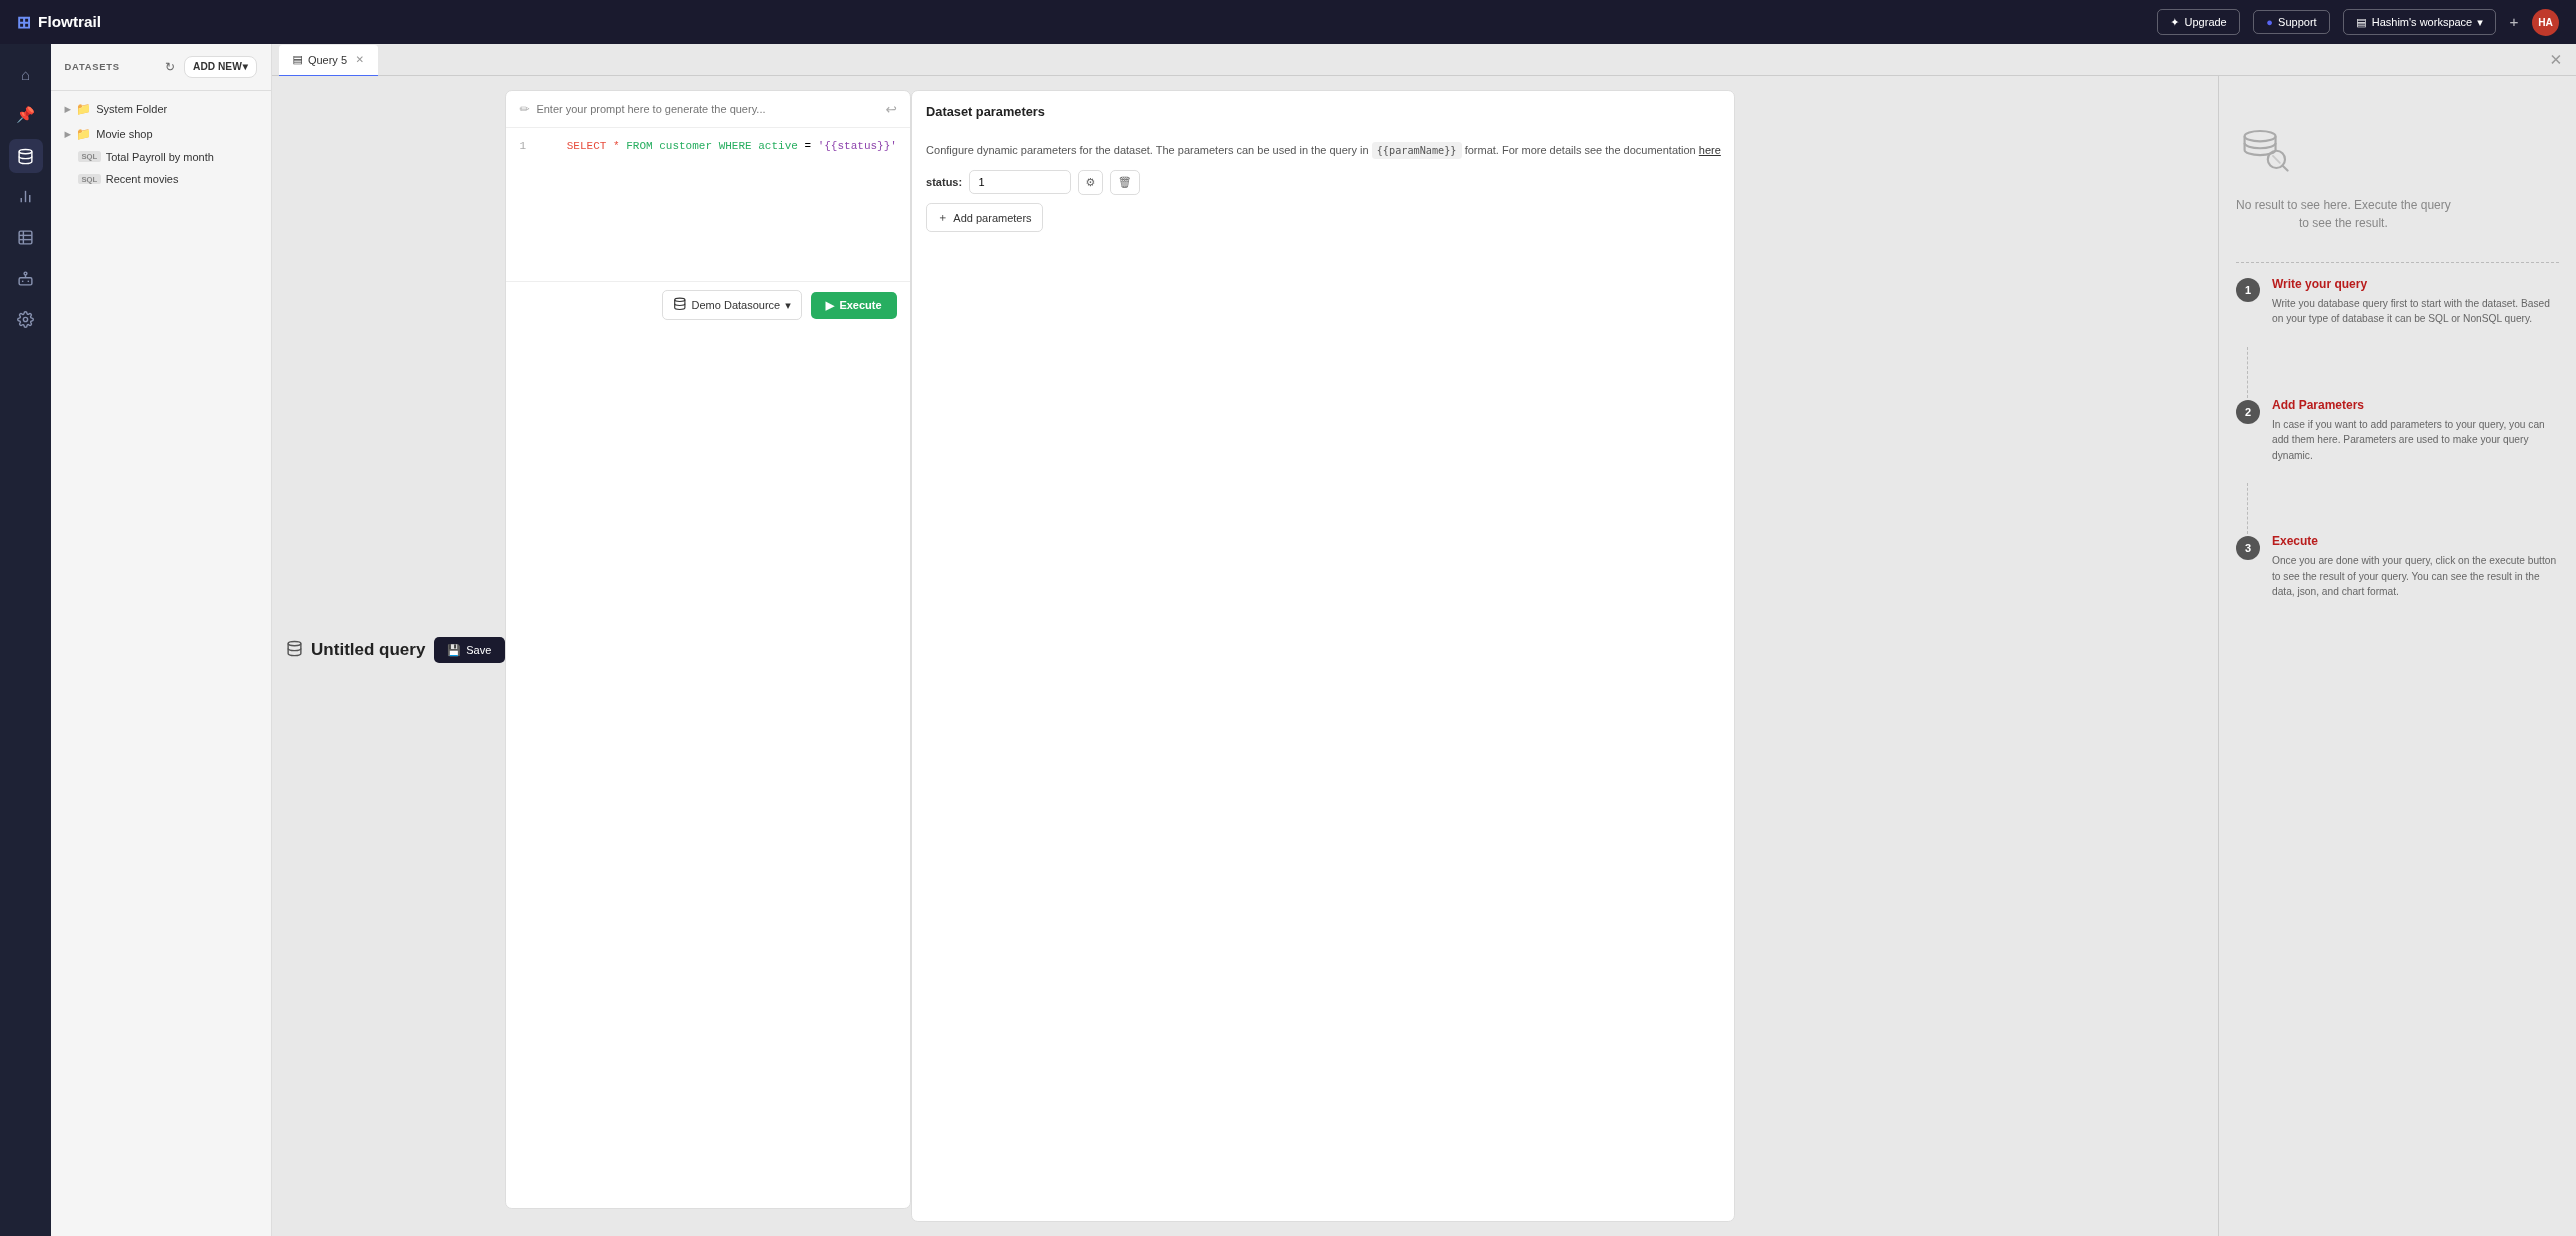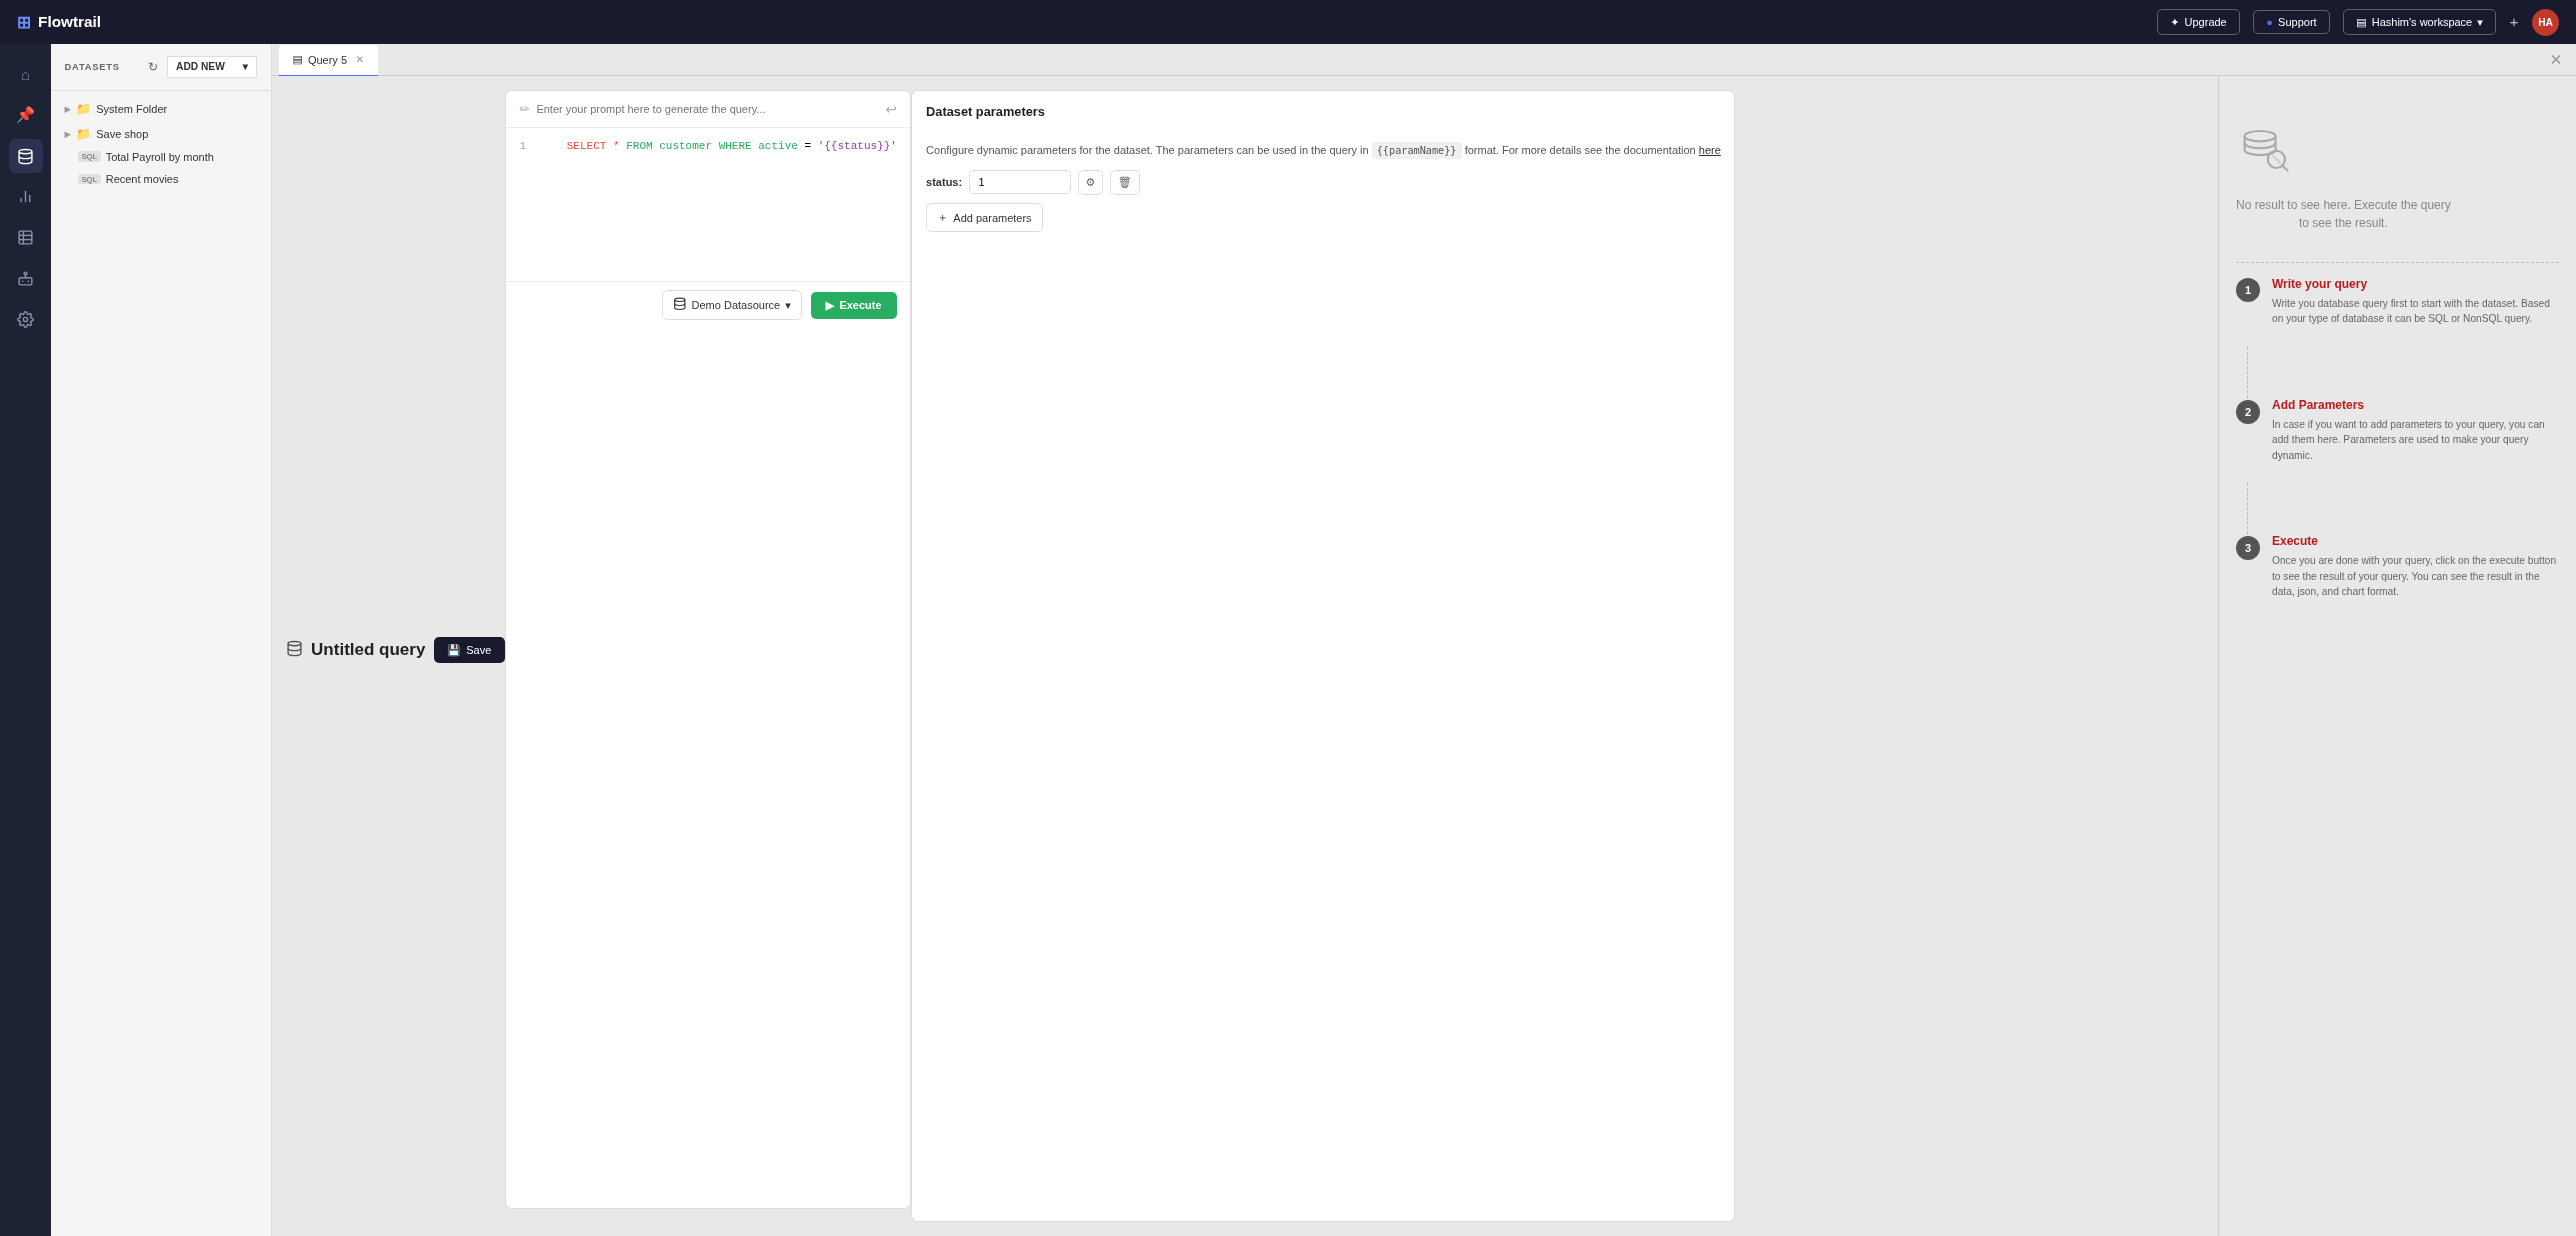--- a/index.html
+++ b/index.html
@@ -57,22 +57,22 @@
       display: flex; align-items: center; padding: 12px 13.6px; gap: 6.8px;
       border-bottom: 0.9px solid #ddd;
     }
     .datasets-title {
       font-size: 9.4px; font-weight: 700; color: #666; letter-spacing: 0.08em; flex: 1;
     }
     .refresh-btn {
       background: none; border: none; cursor: pointer; color: #666; font-size: 12px; padding: 1.7px;
     }
     .add-new-btn {
-      display: flex; align-items: flex-end; gap: 18px; background: white;
-      border: 0.9px solid #ddd; border-radius: 1px; padding: 4.3px 8.5px;
+      display: flex; align-items: flex-end; gap: 1px; background: white;
+      border: 0.9px solid #ddd; border-radius: 8px; padding: 4.3px 8.5px;
       cursor: pointer; font-size: 10.2px; font-weight: 600; color: #333;
     }
 
     .datasets-list { padding: 6.8px 0; overflow-y: auto; }
     .folder-item {
       display: flex; align-items: center; gap: 5.1px; padding: 5.1px 13.6px;
       cursor: pointer; font-size: 11px; color: #333;
     }
     .folder-chevron { font-size: 8.5px; color: #999; }
     .folder-icon { color: #888; font-size: 12px; }
@@ -312,21 +312,21 @@
     </div>
     <div class="datasets-list">
       <div class="folder-item">
         <span class="folder-chevron">▶</span>
         <span class="folder-icon">📁</span>
         <span>System Folder</span>
       </div>
       <div class="folder-item">
         <span class="folder-chevron">▶</span>
         <span class="folder-icon">📁</span>
-        <span>Save shop</span>
+        <span>Movie shop</span>
       </div>
       <div class="query-item">
         <span class="sql-badge">SQL</span>
         <span>Total Payroll by month</span>
       </div>
       <div class="query-item">
         <span class="sql-badge">SQL</span>
         <span>Recent movies</span>
       </div>
     </div>

